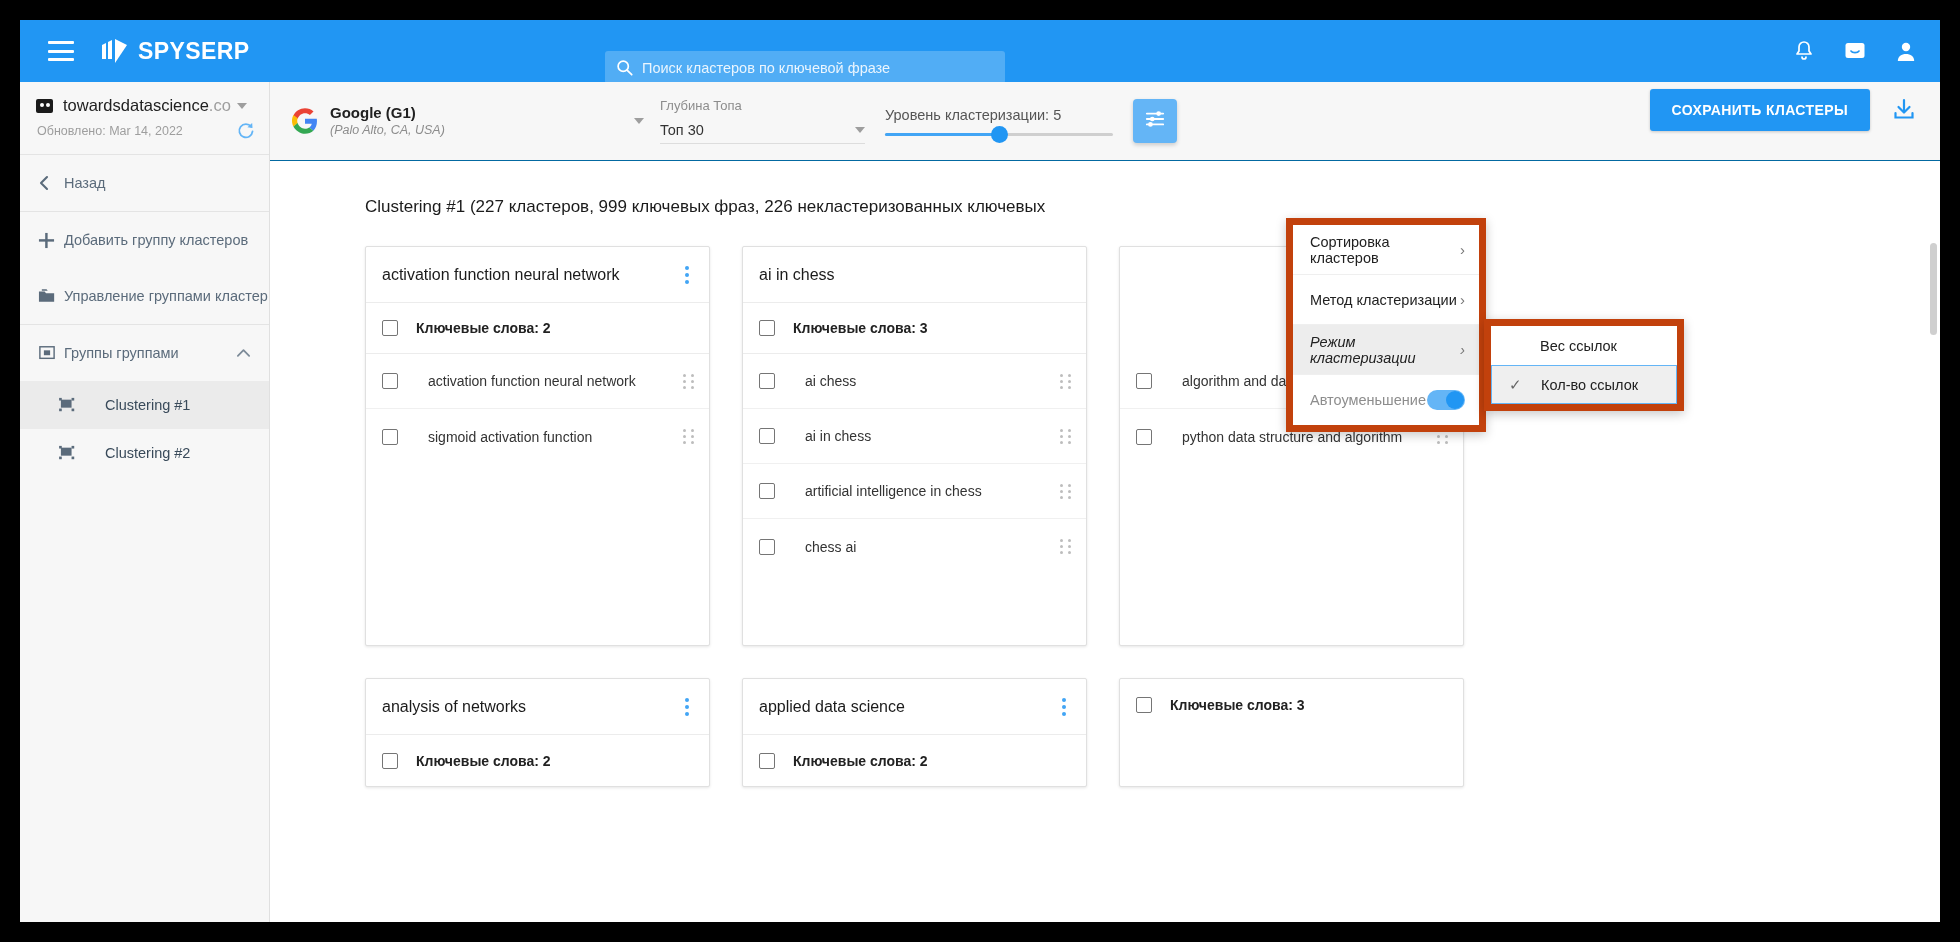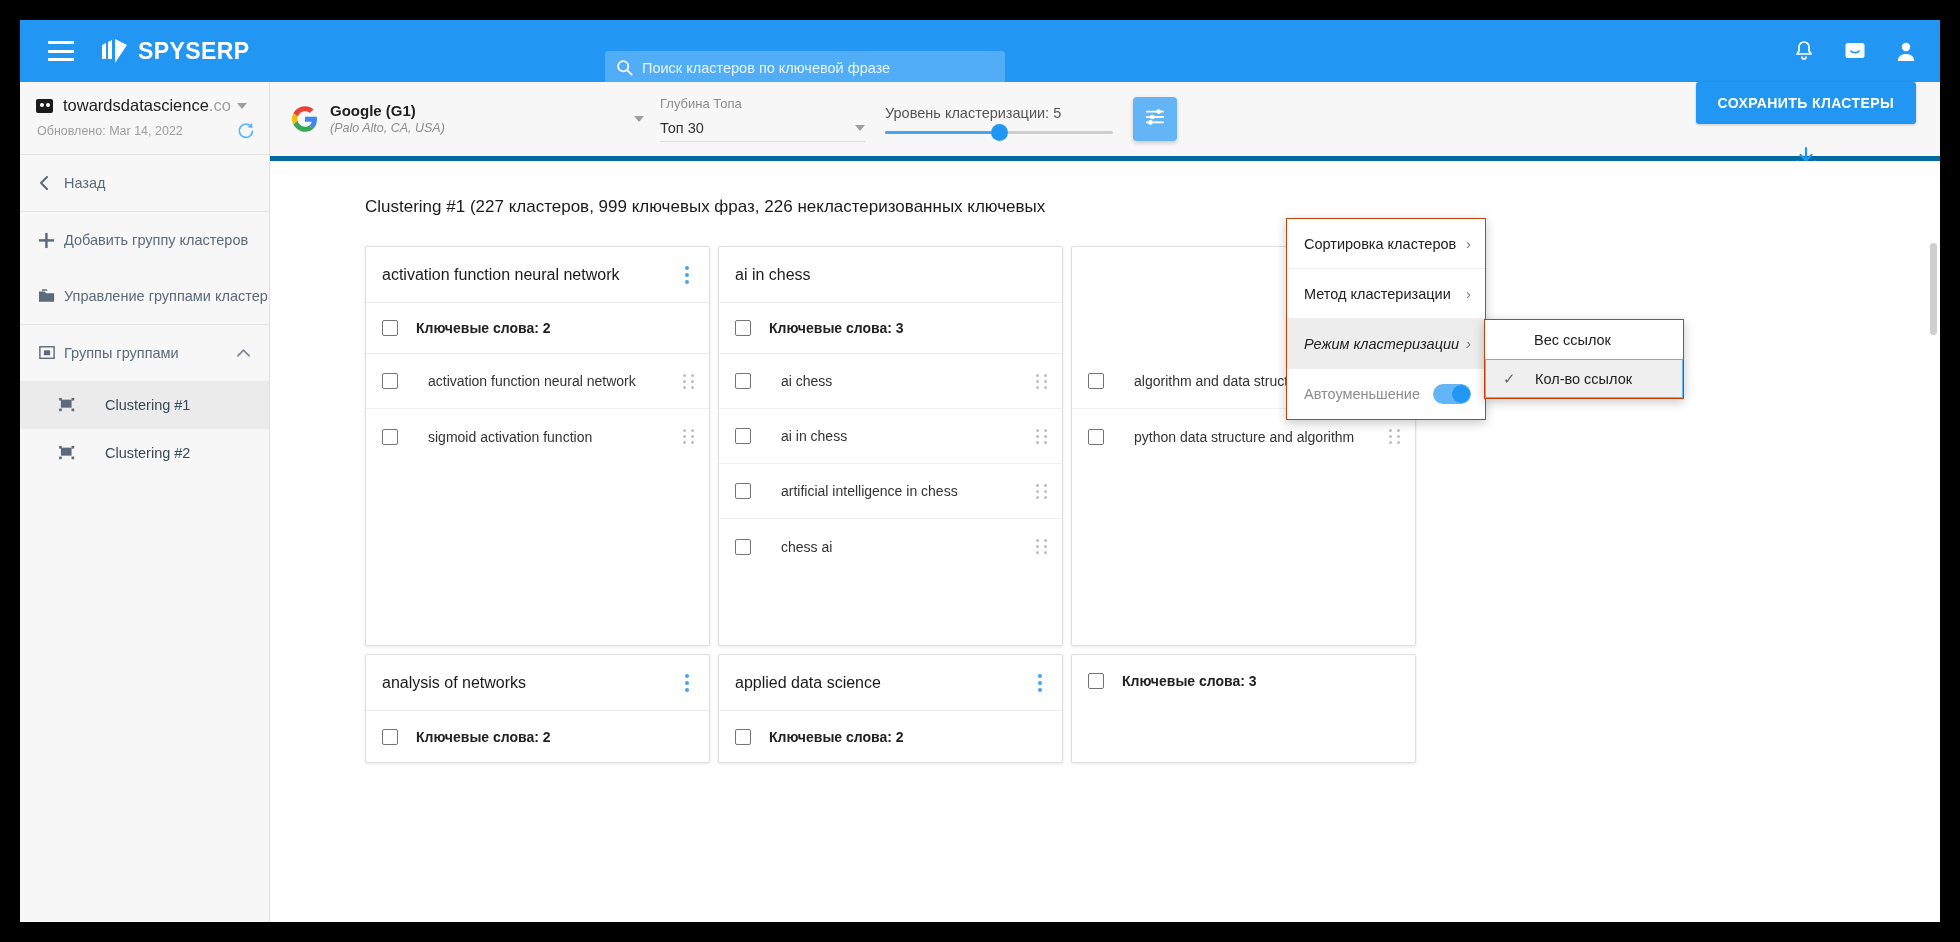--- a/index.html
+++ b/index.html
@@ -110,21 +110,21 @@
   .side-sub.active { background: #ebebeb; }
   .side-sub .ss-ic { width: 28px; display:flex; align-items:center; flex:none; }
 
   
   .content {
     position: absolute; left: 250px; top: 62px;
     width: 1670px; height: 840px; background: #fff;
   }
   .toolbar {
     position: relative; height: 79px;
-    background: #f7f7f7; border-bottom: 5px solid #0369a1;
+    background: #f7f7f7; border-bottom: 1px solid #0369a1;
     display: flex; align-items: center;
   }
   .engine { display:flex; align-items:center; margin-left: 22px; width: 352px; }
   .g-logo { width: 26px; height: 26px; flex:none; margin-right: 12px; }
   .engine-txt { line-height: 1.25; }
   .engine-name { font-size: 15px; font-weight: bold; color: #212121; }
   .engine-loc { font-size: 12.5px; color: #8d8d8d; font-style: italic; }
   .engine .caret-dn { margin-left: auto; }
   .field { margin-left: 16px; width: 205px; }
   .field-label { font-size: 13px; color: #8d8d8d; margin-bottom: 9px; }
@@ -147,41 +147,41 @@
     width:17px; height:17px; border-radius:50%; background:#2196f3; cursor:pointer;
   }
   .settings-btn {
     margin-left: 20px; width: 44px; height: 44px; border-radius: 4px;
     background: #64b5f6; display:flex; align-items:center; justify-content:center;
     cursor:pointer; box-shadow: 0 2px 4px rgba(0,0,0,0.18); flex:none;
     position: relative; z-index: 40;
   }
   .save-area {
     position: absolute; right: 24px; top: 0; height: 56px;
-    display:flex; align-items:center; gap: 22px; flex-direction: column;
+    display:flex; align-items:center; gap: 22px;
   }
   .save-btn {
     background:#2196f3; color:#fff; border:none; cursor:pointer;
     font-size: 14px; font-weight: bold; letter-spacing: .4px;
     padding: 13px 22px; border-radius: 3px;
     font-family: "Liberation Sans", sans-serif;
     box-shadow: 0 1px 3px rgba(0,0,0,0.2);
   }
   .dl-btn { color:#2196f3; cursor:pointer; display:flex; }
 
   
   .board {
     position: relative; height: 761px; overflow: hidden; background:#fff;
   }
   .board-title {
     font-size: 17px; color: #1b1b1b; padding: 36px 0 0 95px;
     white-space: nowrap; overflow: hidden;
   }
   .cards {
-    display: flex; flex-wrap: wrap; gap: 8px;
+    display: flex; flex-wrap: wrap; gap: 32px;
     padding: 29px 0 0 95px; width: 1480px;
   }
   .card {
     width: 345px; background:#fff;
     border: 1px solid #e0e0e0; border-radius: 2px;
     box-shadow: 0 1px 3px rgba(0,0,0,0.10);
   }
   .card-head {
     display:flex; align-items:center; justify-content: space-between;
     height: 56px; padding: 0 14px 0 16px; border-bottom: 1px solid #ececec;
@@ -207,21 +207,21 @@
     margin-left:auto; display:grid; grid-template-columns: 4px 4px;
     gap: 3px 4px; cursor: grab;
   }
   .dots6 i { width:3px; height:3px; border-radius:50%; background:#bdbdbd; display:block;}
   .card.tall { min-height: 400px; }
   .card.tall2 { min-height: 400px; }
 
   
   .menu {
     position: absolute; z-index: 60; background: #fff;
-    border: 1px solid #c2410c;
+    border: 7px solid #c2410c;
     box-shadow: 0 3px 10px rgba(0,0,0,0.22);
   }
   .menu-main { left: 1016px; top: 136px; width: 200px; }
   .menu-item {
     display:flex; align-items:center; justify-content: space-between;
     height: 50px; padding: 0 14px 0 17px;
     font-size: 14.5px; color:#212121; cursor:pointer;
     border-bottom: 1px solid #efefef;
   }
   .menu-item:last-child { border-bottom: none; }

